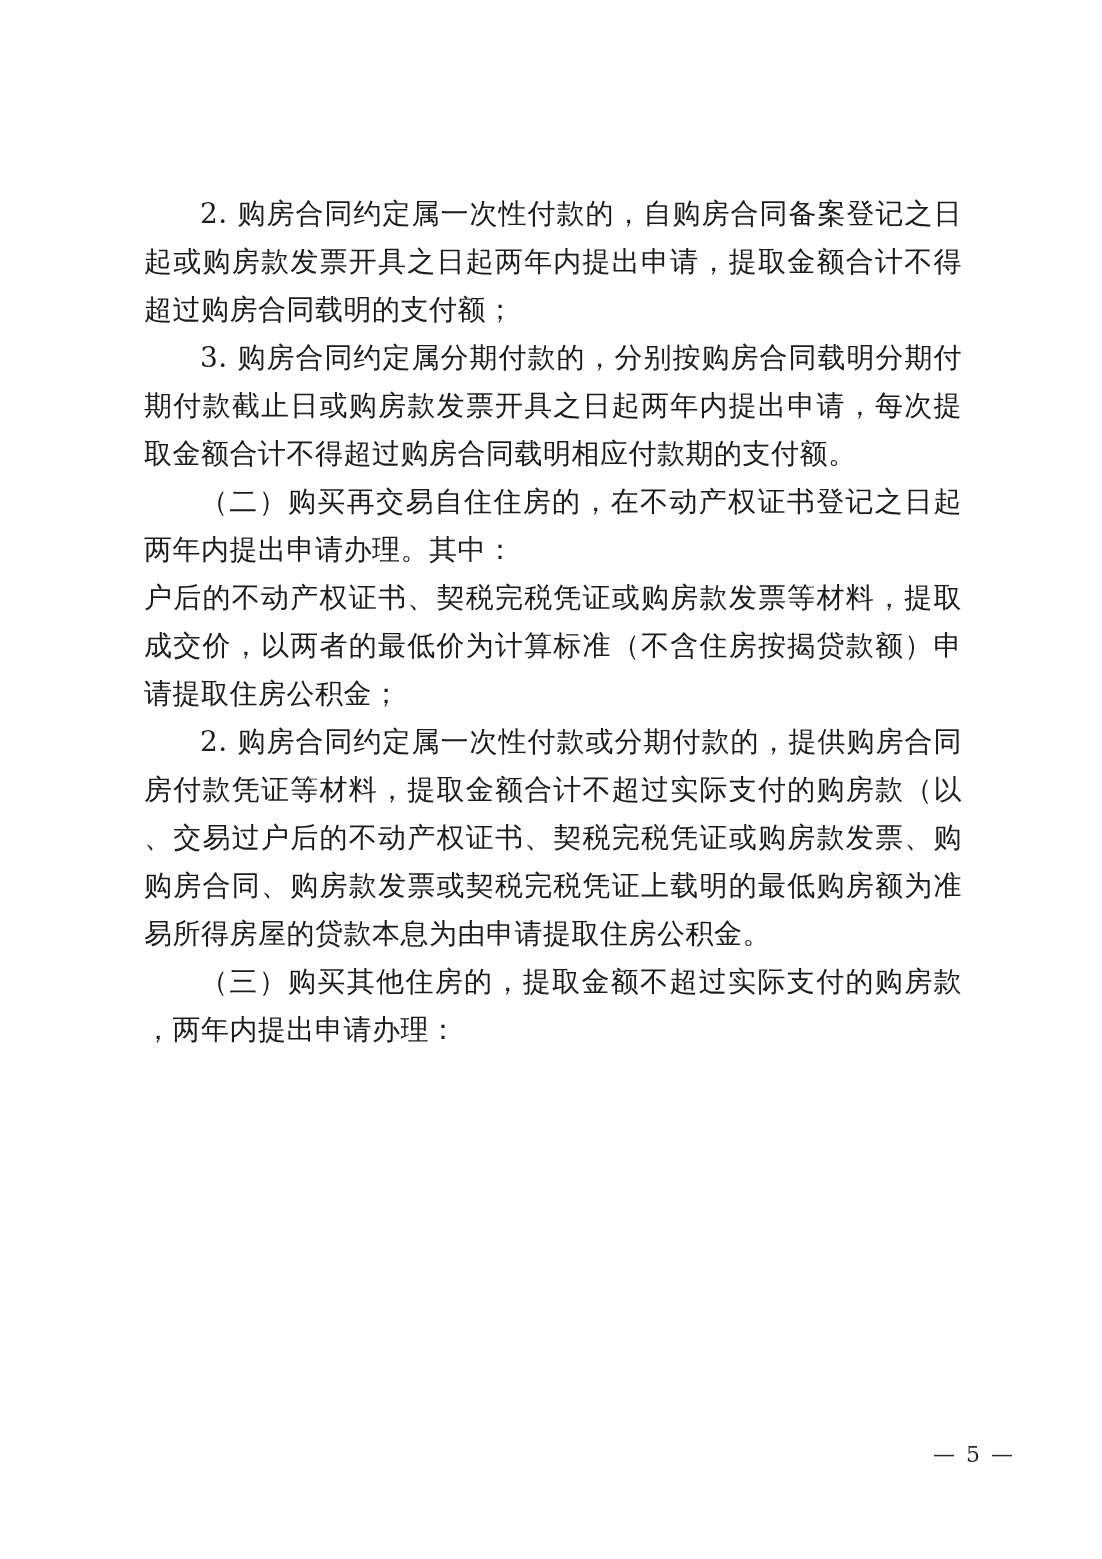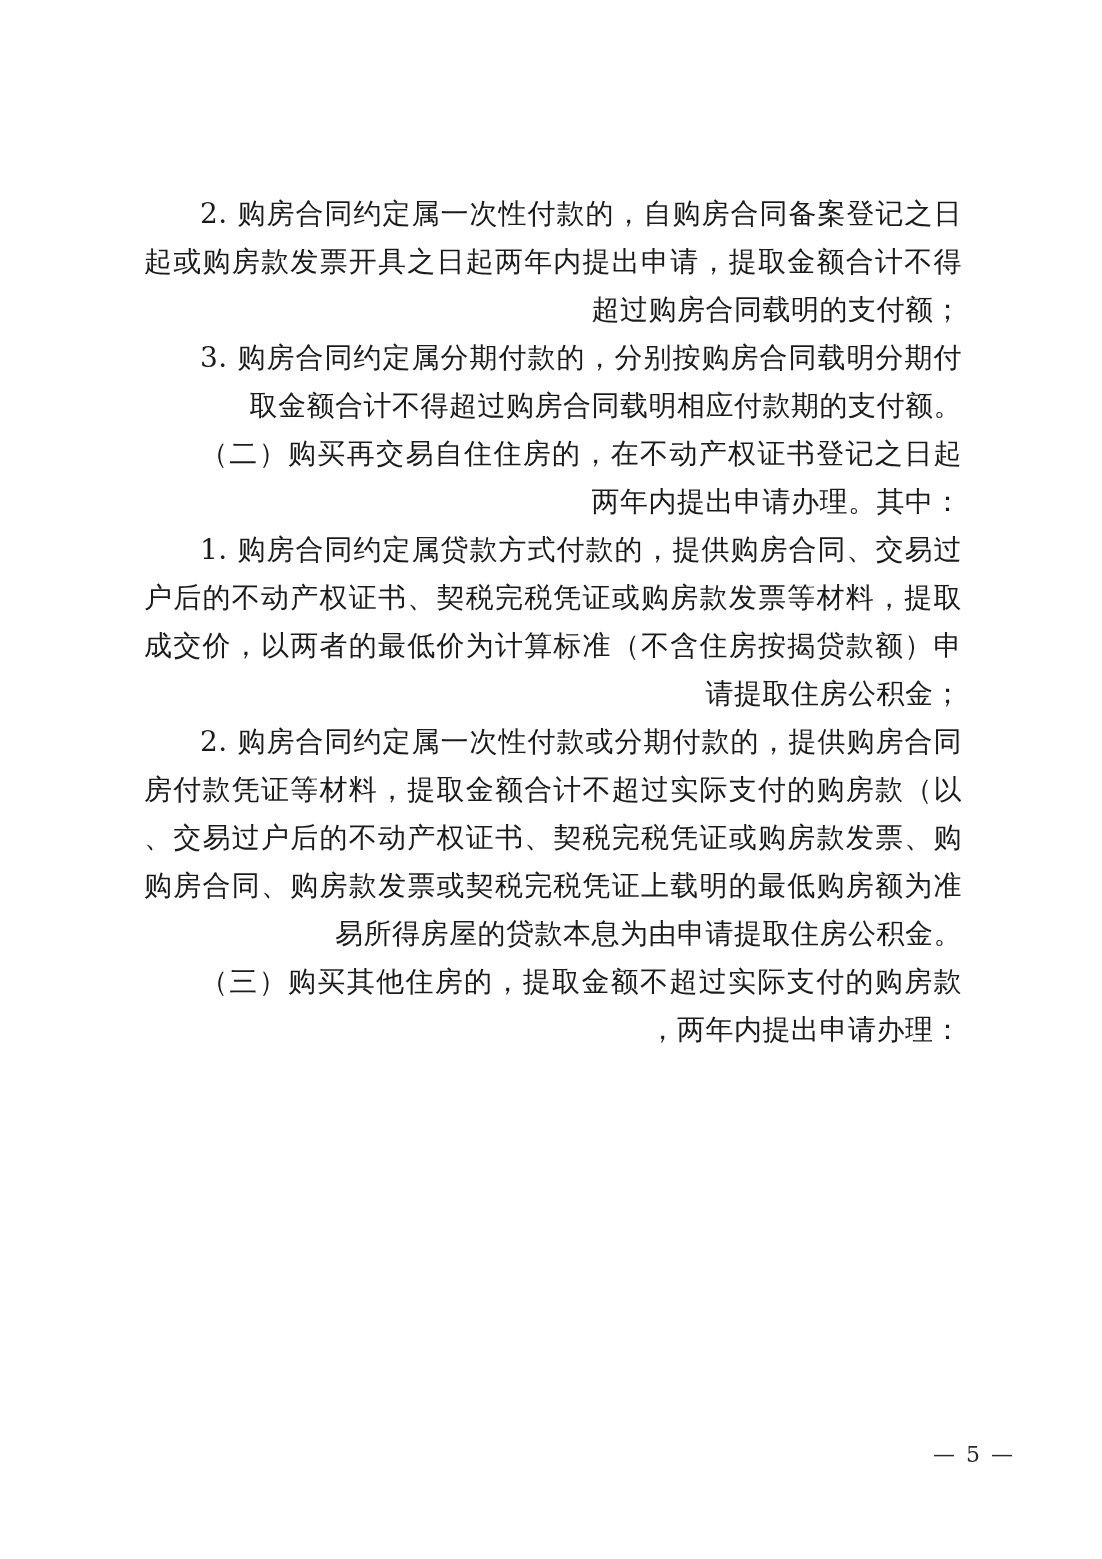--- a/index.html
+++ b/index.html
@@ -21,21 +21,21 @@
     left: 144px;
     top: 190px;
     width: 818px;
     font-size: 28px;
     line-height: 48px;
     color: #1b1b1b;
     letter-spacing: 0.5px;
   }
   .line {
     min-height: 48px;
-    text-align: right;
+    text-align: left;
     overflow: hidden;
   }
   .line.just {
     text-align: justify;
     text-align-last: justify;
   }
   .line.indent {
     padding-left: 56px;
   }
   .footer {
@@ -50,24 +50,24 @@
 </style>
 </head>
 <body>
 
 <div class="page">
   <div class="content" id="document-lines">
       <div class="line indent just">2. 购房合同约定属一次性付款的，自购房合同备案登记之日</div>
       <div class="line just">起或购房款发票开具之日起两年内提出申请，提取金额合计不得</div>
       <div class="line">超过购房合同载明的支付额；</div>
       <div class="line indent just">3. 购房合同约定属分期付款的，分别按购房合同载明分期付</div>
+      <div class="line just">期付款截止日或购房款发票开具之日起两年内提出申请，每次提</div>
       <div class="line">取金额合计不得超过购房合同载明相应付款期的支付额。</div>
       <div class="line indent just">（二）购买再交易自住住房的，在不动产权证书登记之日起</div>
       <div class="line">两年内提出申请办理。其中：</div>
-      <div class="line indent just">1. 购房合同约定属贷款方式付款的，提供购房合同、交易过</div>
       <div class="line just">户后的不动产权证书、契税完税凭证或购房款发票等材料，提取</div>
       <div class="line just">成交价，以两者的最低价为计算标准（不含住房按揭贷款额）申</div>
       <div class="line">请提取住房公积金；</div>
       <div class="line indent just">2. 购房合同约定属一次性付款或分期付款的，提供购房合同</div>
       <div class="line just">房付款凭证等材料，提取金额合计不超过实际支付的购房款（以</div>
       <div class="line just">、交易过户后的不动产权证书、契税完税凭证或购房款发票、购</div>
       <div class="line just">购房合同、购房款发票或契税完税凭证上载明的最低购房额为准</div>
       <div class="line">易所得房屋的贷款本息为由申请提取住房公积金。</div>
       <div class="line indent just">（三）购买其他住房的，提取金额不超过实际支付的购房款</div>
       <div class="line">，两年内提出申请办理：</div>

